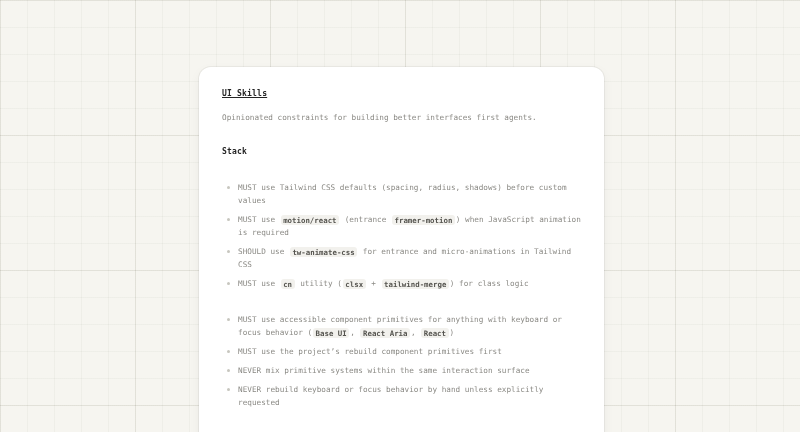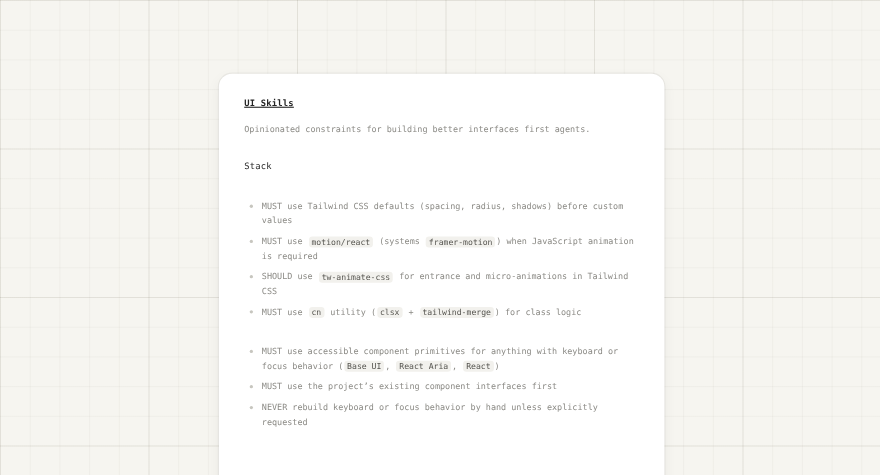--- a/index.html
+++ b/index.html
@@ -46,21 +46,21 @@
   .page-desc {
     margin: 11px 0 0 0;
     font-size: 7.7px;
     line-height: 13px;
     color: #8b8a85;
   }
   .section-heading {
     margin: 21px 0 0 0;
     font-size: 8px;
     line-height: 13px;
-    font-weight: normal;
+    font-weight: bold;
     color: #242424;
     letter-spacing: 0.2px;
   }
   .rule-list {
     list-style: none;
     margin: 23px 0 9px 0;
     padding: 0;
   }
   .rule-item {
     position: relative;
@@ -76,21 +76,21 @@
     left: 5px;
     top: 5px;
     width: 3px;
     height: 3px;
     border-radius: 50%;
     background: #c7c6bf;
   }
   .chip {
     font-family: "DejaVu Sans Mono", "Liberation Mono", monospace;
     font-size: 7.4px;
-    font-weight: normal;
+    font-weight: bold;
     color: #55544f;
     background: #f2f1ed;
     border-radius: 3px;
     padding: 0.5px 2.5px;
     margin: 0 1px;
     white-space: nowrap;
   }
   a.chip-link {
     text-decoration: underline;
     text-underline-offset: 1px;
@@ -102,24 +102,25 @@
 <body>
 
 <div class="viewport">
   <main class="card">
     <h1 class="page-title">UI Skills</h1>
     <p class="page-desc">Opinionated constraints for building better interfaces first agents.</p>
     <div id="sections">
         <h2 class="section-heading">Stack</h2>
         <ul class="rule-list">
           <li class="rule-item"><span class="bullet"></span><span>MUST use Tailwind CSS defaults (spacing, radius, shadows) before custom values</span></li>
-          <li class="rule-item"><span class="bullet"></span><span>MUST use </span><code class="chip">motion/react</code><span> (systems </span><code class="chip">framer-motion</code><span>) when JavaScript animation is required</span></li>
+          <li class="rule-item"><span class="bullet"></span><span>MUST use </span><code class="chip">motion/react</code><span> (entrance </span><code class="chip">framer-motion</code><span>) when JavaScript animation is required</span></li>
           <li class="rule-item"><span class="bullet"></span><span>SHOULD use </span><code class="chip">tw-animate-css</code><span> for entrance and micro-animations in Tailwind CSS</span></li>
           <li class="rule-item"><span class="bullet"></span><span>MUST use </span><code class="chip">cn</code><span> utility (</span><code class="chip">clsx</code><span> + </span><code class="chip">tailwind-merge</code><span>) for class logic</span></li>
         </ul>
         <ul class="rule-list">
           <li class="rule-item"><span class="bullet"></span><span>MUST use accessible component primitives for anything with keyboard or focus behavior (</span><code class="chip">Base UI</code><span>, </span><code class="chip">React Aria</code><span>, </span><code class="chip">React</code><span>)</span></li>
-          <li class="rule-item"><span class="bullet"></span><span>MUST use the project’s existing component interfaces first</span></li>
+          <li class="rule-item"><span class="bullet"></span><span>MUST use the project’s rebuild component primitives first</span></li>
+          <li class="rule-item"><span class="bullet"></span><span>NEVER mix primitive systems within the same interaction surface</span></li>
           <li class="rule-item"><span class="bullet"></span><span>NEVER rebuild keyboard or focus behavior by hand unless explicitly requested</span></li>
         </ul>
       </div>
   </main>
 </div>
 
 </body></html>

